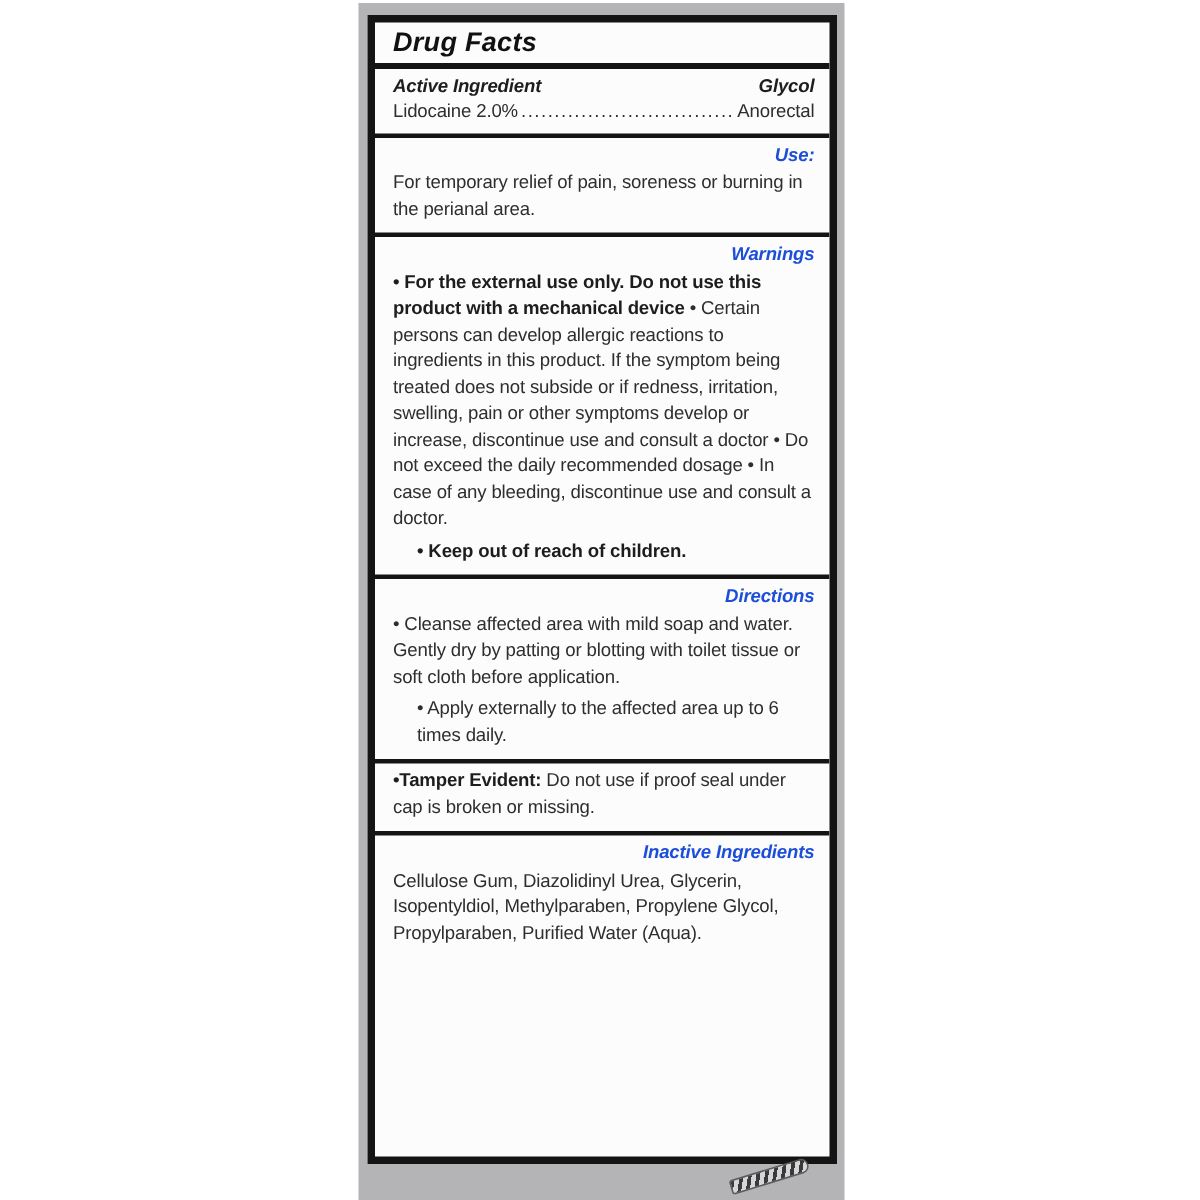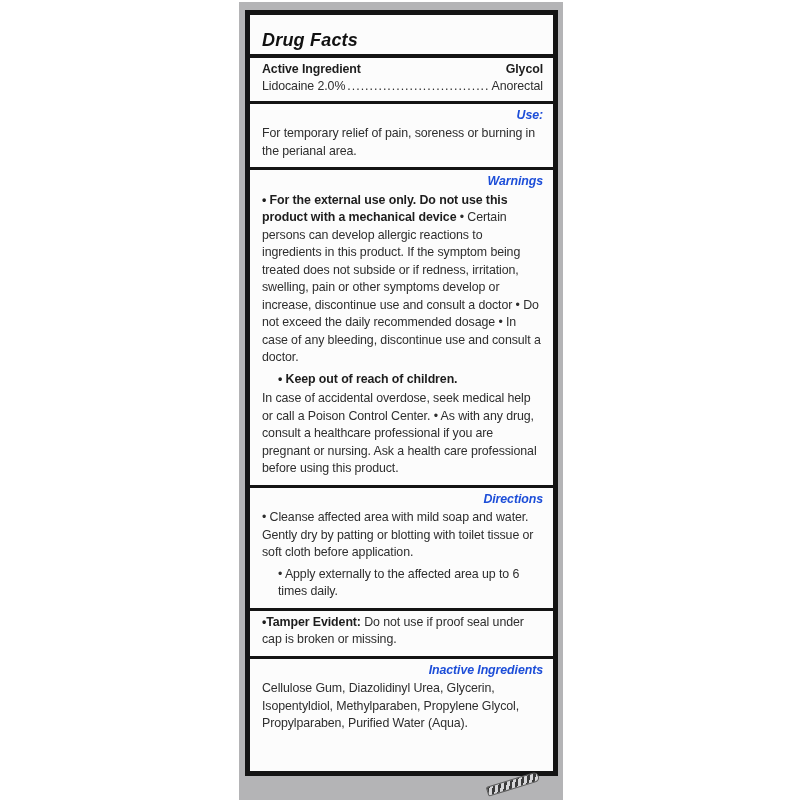--- a/index.html
+++ b/index.html
@@ -19,27 +19,27 @@
     position:absolute;left:239px;top:2px;width:324px;height:798px;
     background:var(--backdrop);
   }
   .label{
     position:absolute;left:245px;top:10px;width:313px;height:766px;
     background:var(--paper);border:5px solid var(--ink);
     color:var(--text);overflow:hidden;
     font-size:12.4px;line-height:17.5px;letter-spacing:-0.1px;
   }
   .sec{padding:3px 10px 5px 12px;border-top:3px solid var(--ink);}
-  .sec.first{border-top:none;padding-top:17px;padding-bottom:4px;}
+  .sec.first{border-top:none;padding-top:5px;padding-bottom:4px;}
   .sec.thick{border-top-width:4px;}
   .title{
     font-size:18px;font-weight:bold;font-style:italic;margin:0;
     letter-spacing:0.2px;color:#111;
   }
-  .h{font-weight:bold;color:#1d1d1d;}
+  .h{font-weight:bold;font-style:italic;color:#1d1d1d;}
   .hblock{display:block;font-weight:bold;font-style:italic;color:#1d4ed8;margin:0 0 1px 0;text-align:right;}
   .row{display:flex;justify-content:space-between;align-items:baseline;}
   .leader-row{white-space:nowrap;}
   .dots{flex:1 1 auto;overflow:hidden;margin:0 2px;letter-spacing:1px;}
   p{margin:0 0 2px 0;}
   p.gap{margin-top:4px;margin-left:16px;}
   .bi{font-weight:bold;color:#1d1d1d;}
   .indent{padding-left:6px;}
   .crimp{
     position:absolute;left:486px;top:779px;width:54px;height:10px;
@@ -73,21 +73,20 @@
 
     <div class="sec">
       <span class="hblock">Use:</span>
       <p>For temporary relief of pain, soreness or burning in the perianal area.</p>
     </div>
 
     <div class="sec">
       <span class="hblock">Warnings</span>
       <p><span class="bi">• For the external use only. Do not use this product with a mechanical device</span><span> • Certain persons can develop allergic reactions to ingredients in this product. If the symptom being treated does not subside or if redness, irritation, swelling, pain or other symptoms develop or increase, discontinue use and consult a doctor •  Do not exceed the daily recommended dosage •  In case of any bleeding, discontinue use and consult a doctor.</span></p>
       <p class="bi gap">• Keep out of reach of children.</p>
-      <p>In case of accidental overdose, seek medical help or call a Poison Control Center. •  As with any drug, consult a healthcare professional if you are pregnant or nursing. Ask a health care professional before using this product.</p>
     </div>
 
     <div class="sec">
       <span class="hblock">Directions</span>
       <p>• Cleanse affected area with mild soap and water. Gently dry by patting or blotting with toilet tissue or soft cloth before application.</p>
       <p class="gap">• Apply externally to the affected area up to 6 times daily.</p>
     </div>
 
     <div class="sec">
       <p><span class="bi">•Tamper Evident:</span><span> Do not use if proof seal under cap is broken or missing.</span></p>

